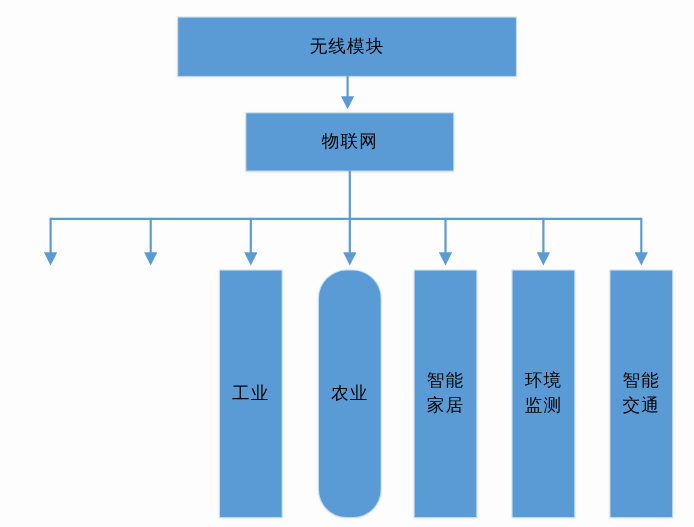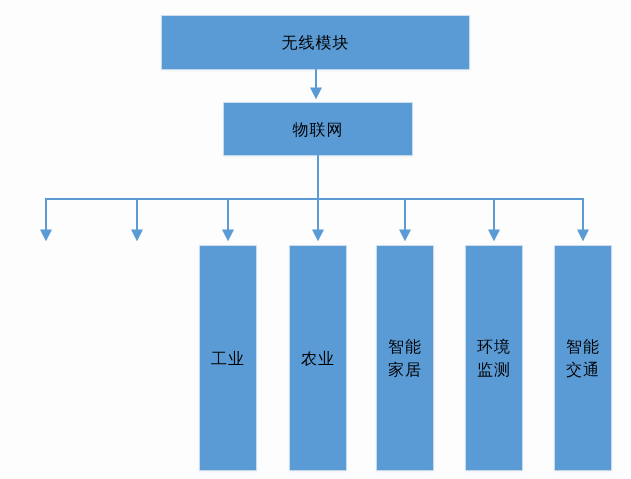--- a/index.html
+++ b/index.html
@@ -31,21 +31,21 @@
     letter-spacing: 1px;
     line-height: 23px;
     white-space: pre-line;
   }
   .root-box   { left: 162px; top: 16px;  width: 307px; height: 53px; }
   .middle-box { left: 224px; top: 103px; width: 188px; height: 52px; }
   .leaf-box   { top: 246px; width: 56px; height: 224px; }
   .leaf-box:nth-of-type(1) { left: 18px;  }
   .leaf-box:nth-of-type(2) { left: 109px; }
   .leaf-box:nth-of-type(3) { left: 200px; }
-  .leaf-box:nth-of-type(4) { left: 290px; }
+  .leaf-box:nth-of-type(4) { left: 290px; border-radius: 25px; }
   .leaf-box:nth-of-type(5) { left: 377px; }
   .leaf-box:nth-of-type(6) { left: 466px; }
   .leaf-box:nth-of-type(7) { left: 555px; }
   .connectors {
     position: absolute;
     left: 0; top: 0;
     width: 631px; height: 479px;
     pointer-events: none;
   }
 </style>

